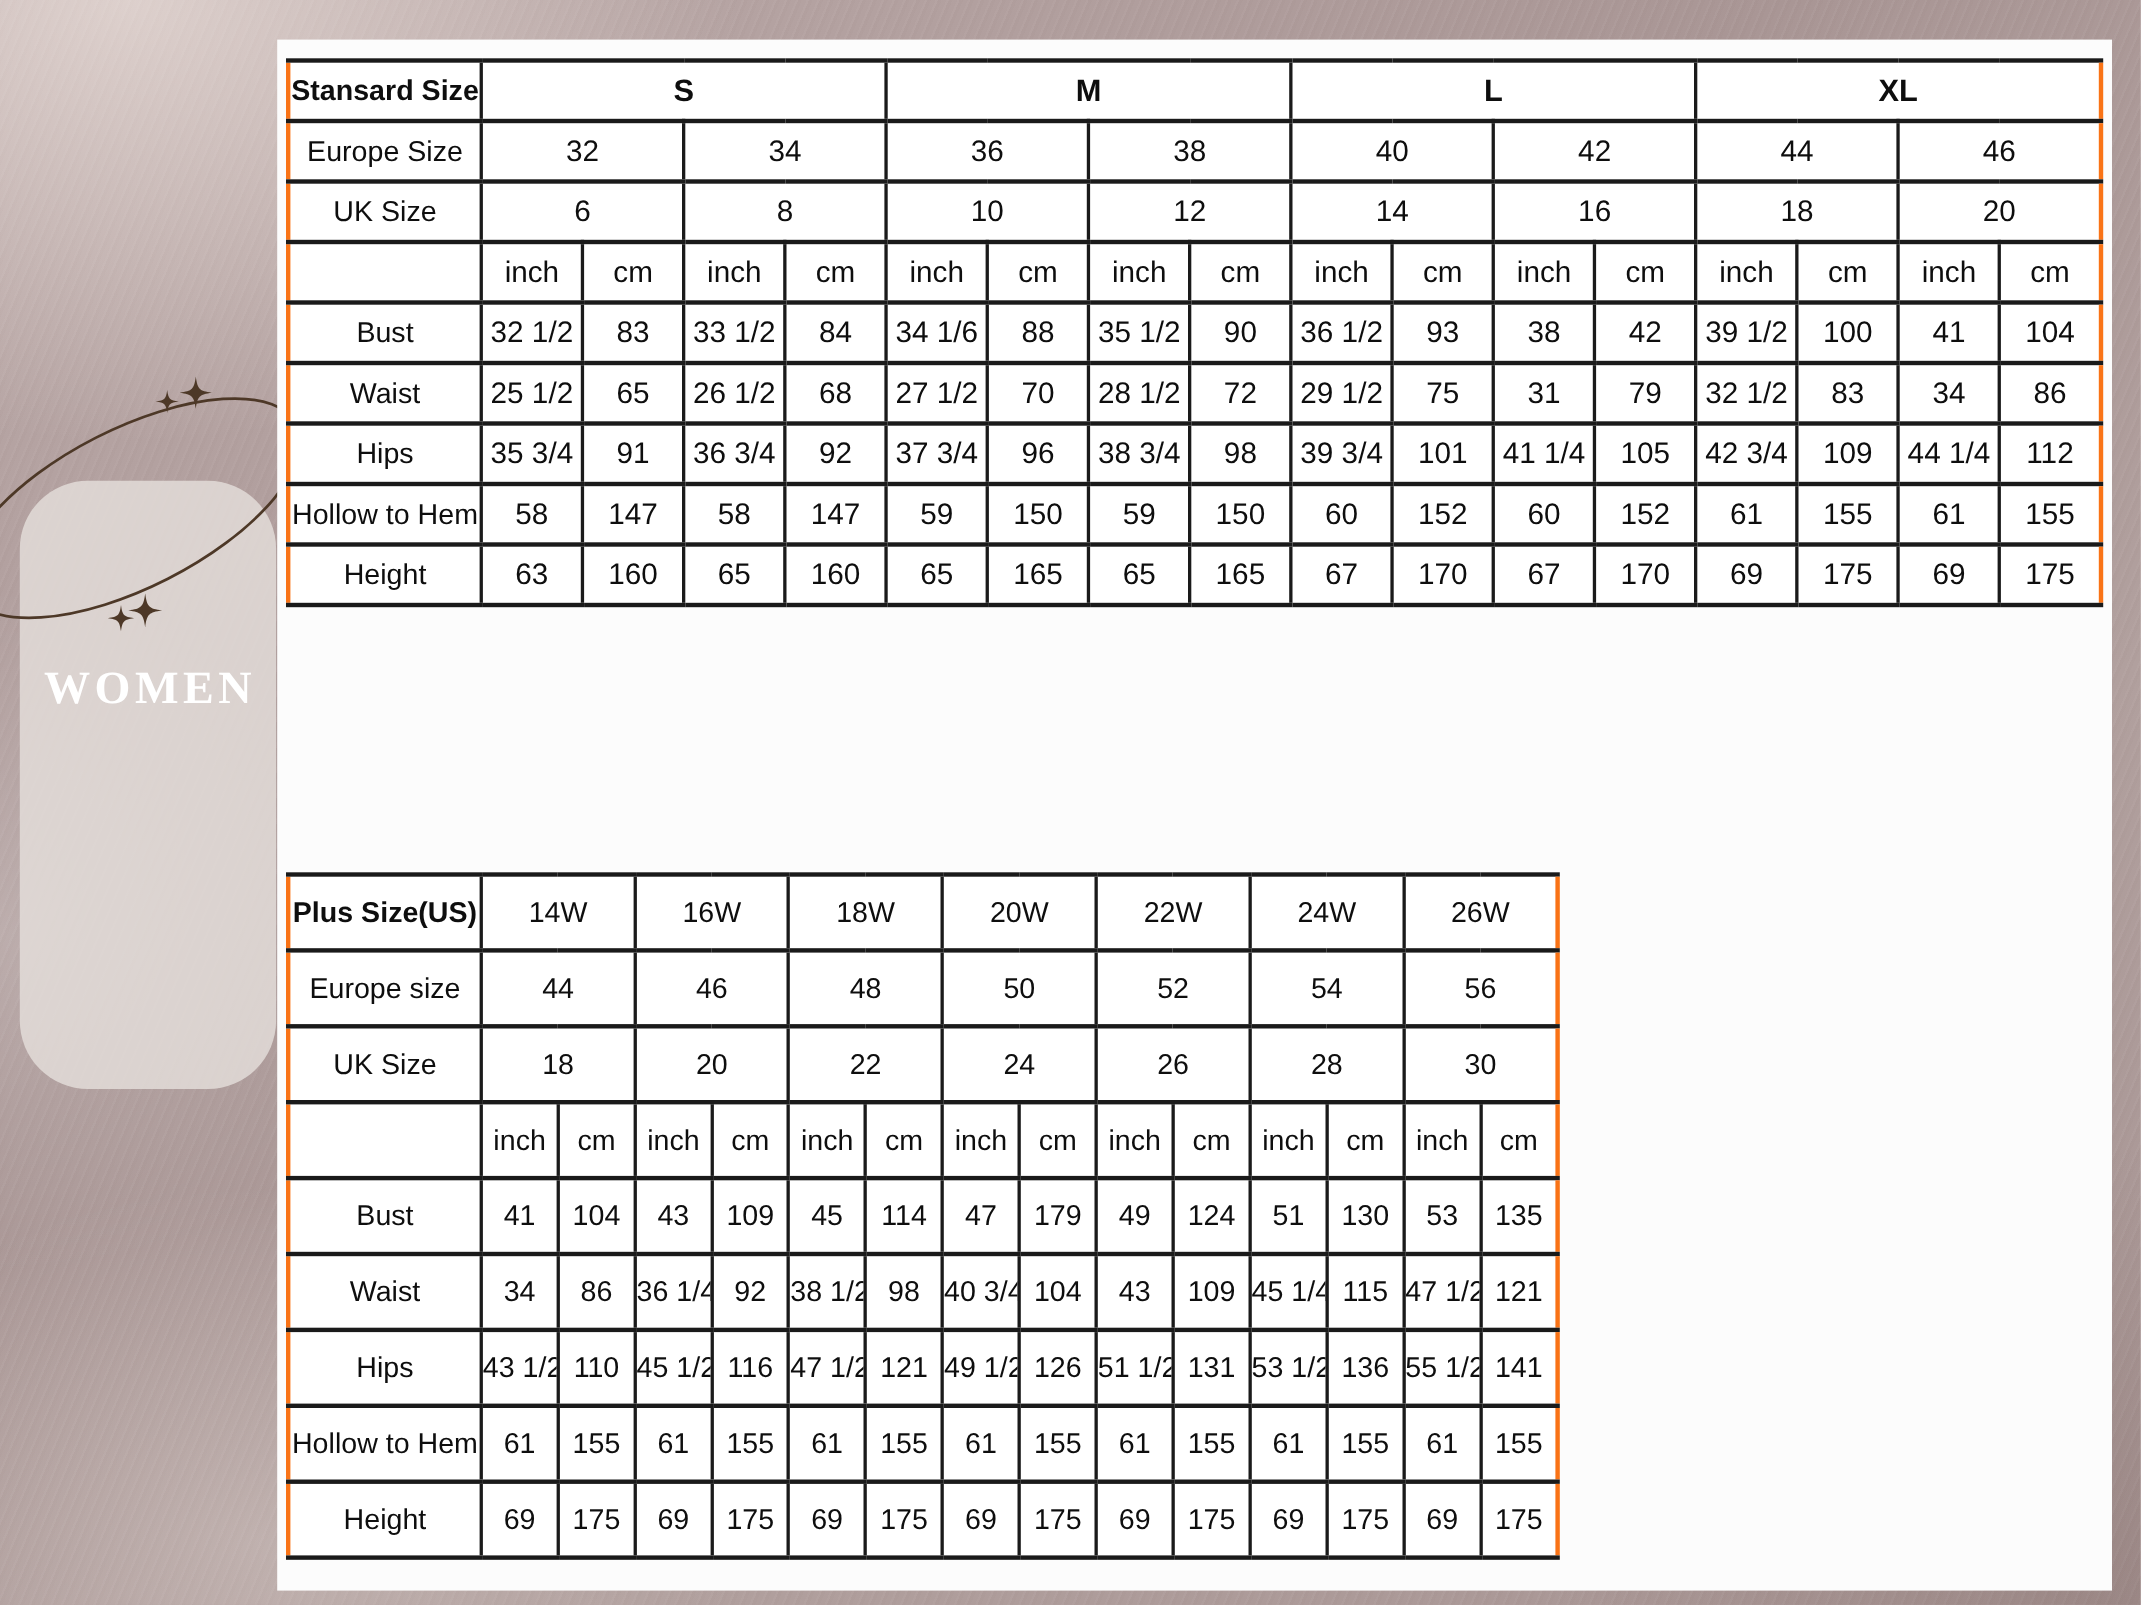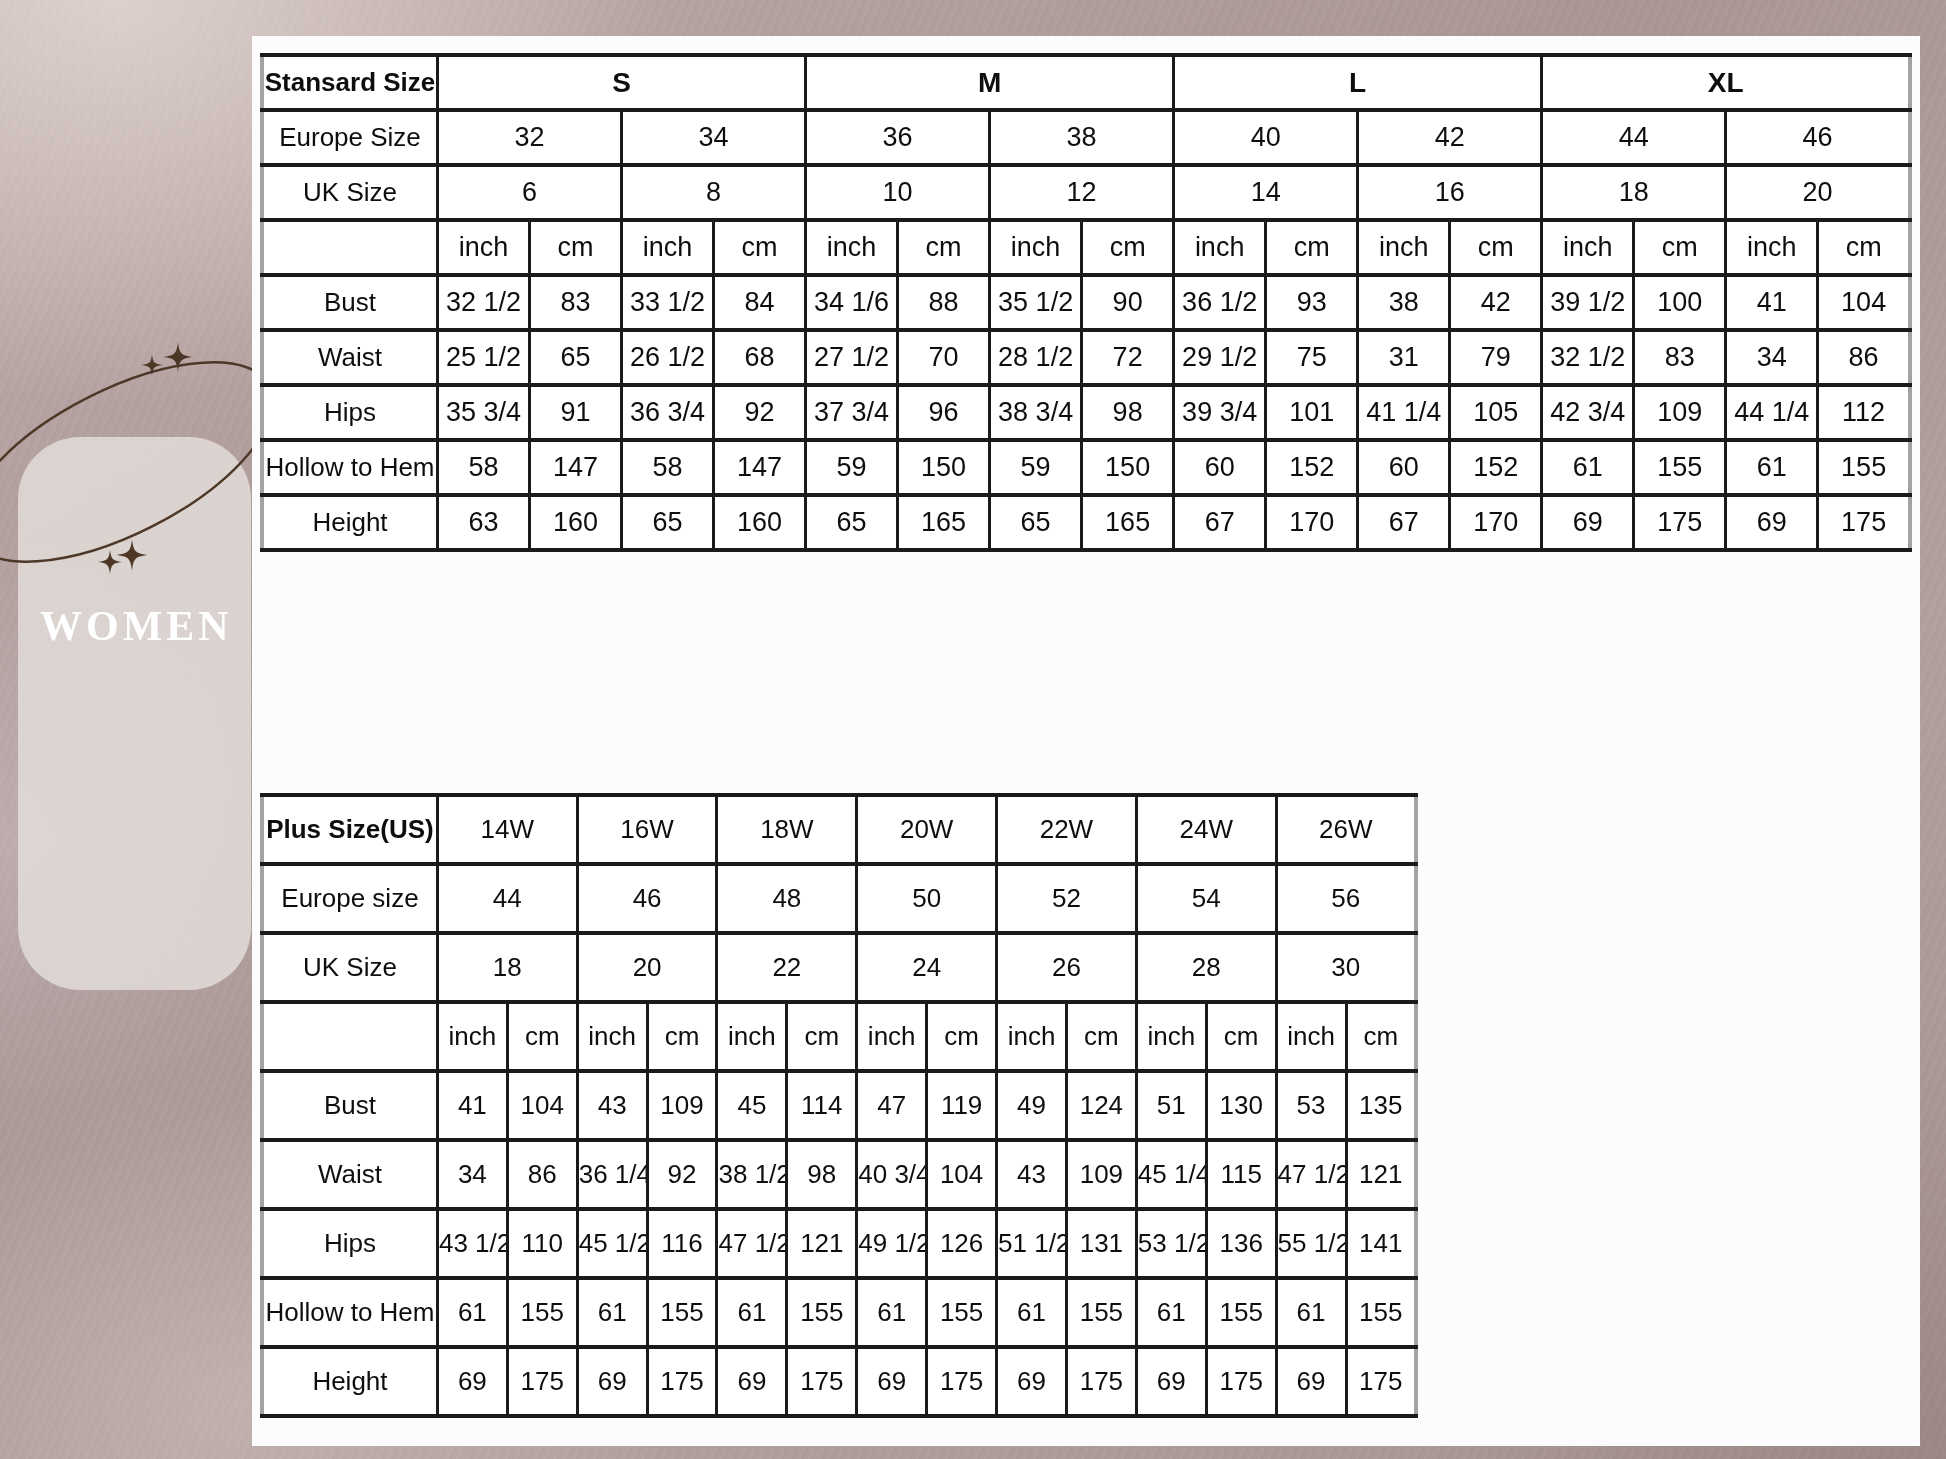--- a/index.html
+++ b/index.html
@@ -44,21 +44,21 @@
     background:#fcfcfc;
     z-index:4;
   }
 
   
   .tbl {
     position:absolute;
     border-collapse:collapse;
     table-layout:fixed;
     background:#ffffff;
-    border:4px solid #a3a3a3;
+    border:4px solid #f97316;
   }
   .tbl td {
     border:3px solid #1a1a1a;
     border-top-width:4px;
     border-bottom-width:4px;
     text-align:center;
     vertical-align:middle;
     padding:0;
     color:#0e0e0e;
     font-size:27px;
@@ -327,21 +327,21 @@
           </tr>
           <tr>
             <td class="lbl">Bust</td>
             <td>41</td>
             <td>104</td>
             <td>43</td>
             <td>109</td>
             <td>45</td>
             <td>114</td>
             <td>47</td>
-            <td>119</td>
+            <td>179</td>
             <td>49</td>
             <td>124</td>
             <td>51</td>
             <td>130</td>
             <td>53</td>
             <td>135</td>
           </tr>
           <tr>
             <td class="lbl">Waist</td>
             <td>34</td>

